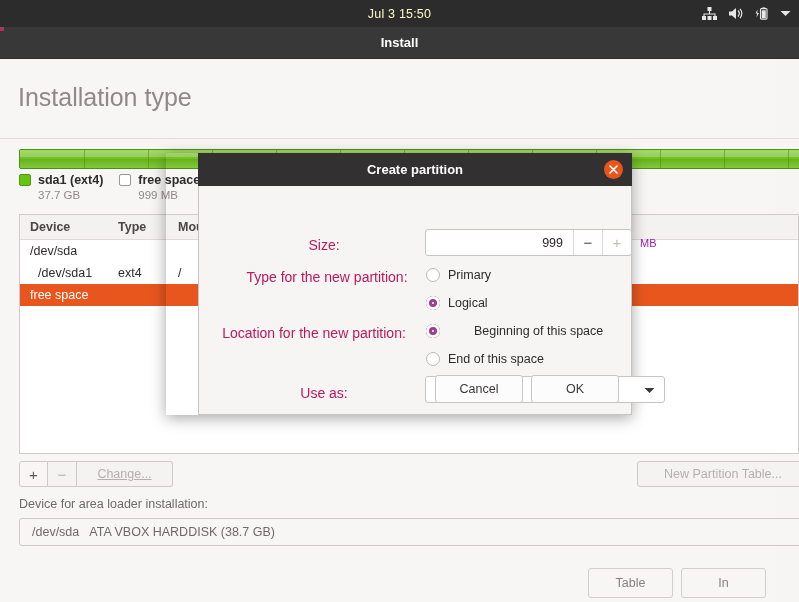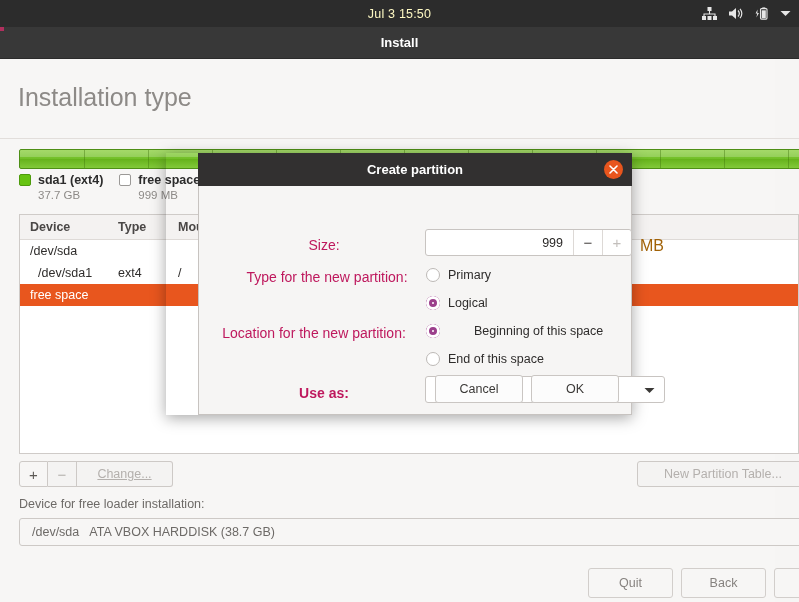--- a/index.html
+++ b/index.html
@@ -203,26 +203,26 @@
     font-size: 12.5px; color: #2a2827;
   }
   .spin .step {
     width: 29px; height: 25px;
     display: flex; align-items: center; justify-content: center;
     border-left: 1px solid #ddd9d6; font-size: 15px; color: #4a4745;
   }
   .spin .step.dis { color: #c2bebb; }
   .unit {
     position: absolute; left: 441px; top: 51px;
-    font-size: 16px; color: #a16207;
+    font-size: 11px; color: #a21caf;
   }
 
   .type-label { left: 23px; top: 83px; width: 210px; }
   .loc-label  { left: 10px; top: 139px; width: 210px; }
-  .useas-label{ left: 30px; top: 199px; width: 190px; font-weight: bold; }
+  .useas-label{ left: 30px; top: 199px; width: 190px; }
 
   .radio-row {
     position: absolute; left: 227px;
     display: flex; align-items: center; gap: 8px;
     font-size: 12.5px; color: #2e2c2b;
   }
   .rr1 { top: 82px; }
   .rr2 { top: 110px; }
   .rr3 { top: 138px; gap: 34px; }
   .rr4 { top: 166px; }
@@ -378,29 +378,28 @@
 
     <div class="ptools">
       <div class="seg-group">
         <div class="btn btn-plus">+</div>
         <div class="btn btn-minus disabled">−</div>
         <div class="btn btn-change disabled">Change...</div>
       </div>
     </div>
     <div class="btn btn-newtable disabled">New Partition Table...</div>
 
-    <div class="bootlabel">Device for free loader installation:</div>
+    <div class="bootlabel">Device for area loader installation:</div>
     <div class="bootcombo">
       <span class="dev">/dev/sda</span>
       <span>ATA VBOX HARDDISK (38.7 GB)</span>
     </div>
 
     <div class="navbtns">
-      <div class="nav-btn">Quit</div>
-      <div class="nav-btn">Back</div>
+      <div class="nav-btn">Table</div>
       <div class="nav-btn">In</div>
     </div>
 
   </div>
 
   <div class="dialog">
     <div class="dlg-title">
       <span class="t">Create partition</span>
       <span class="dlg-close">
         <svg width="9" height="9" viewBox="0 0 9 9">

